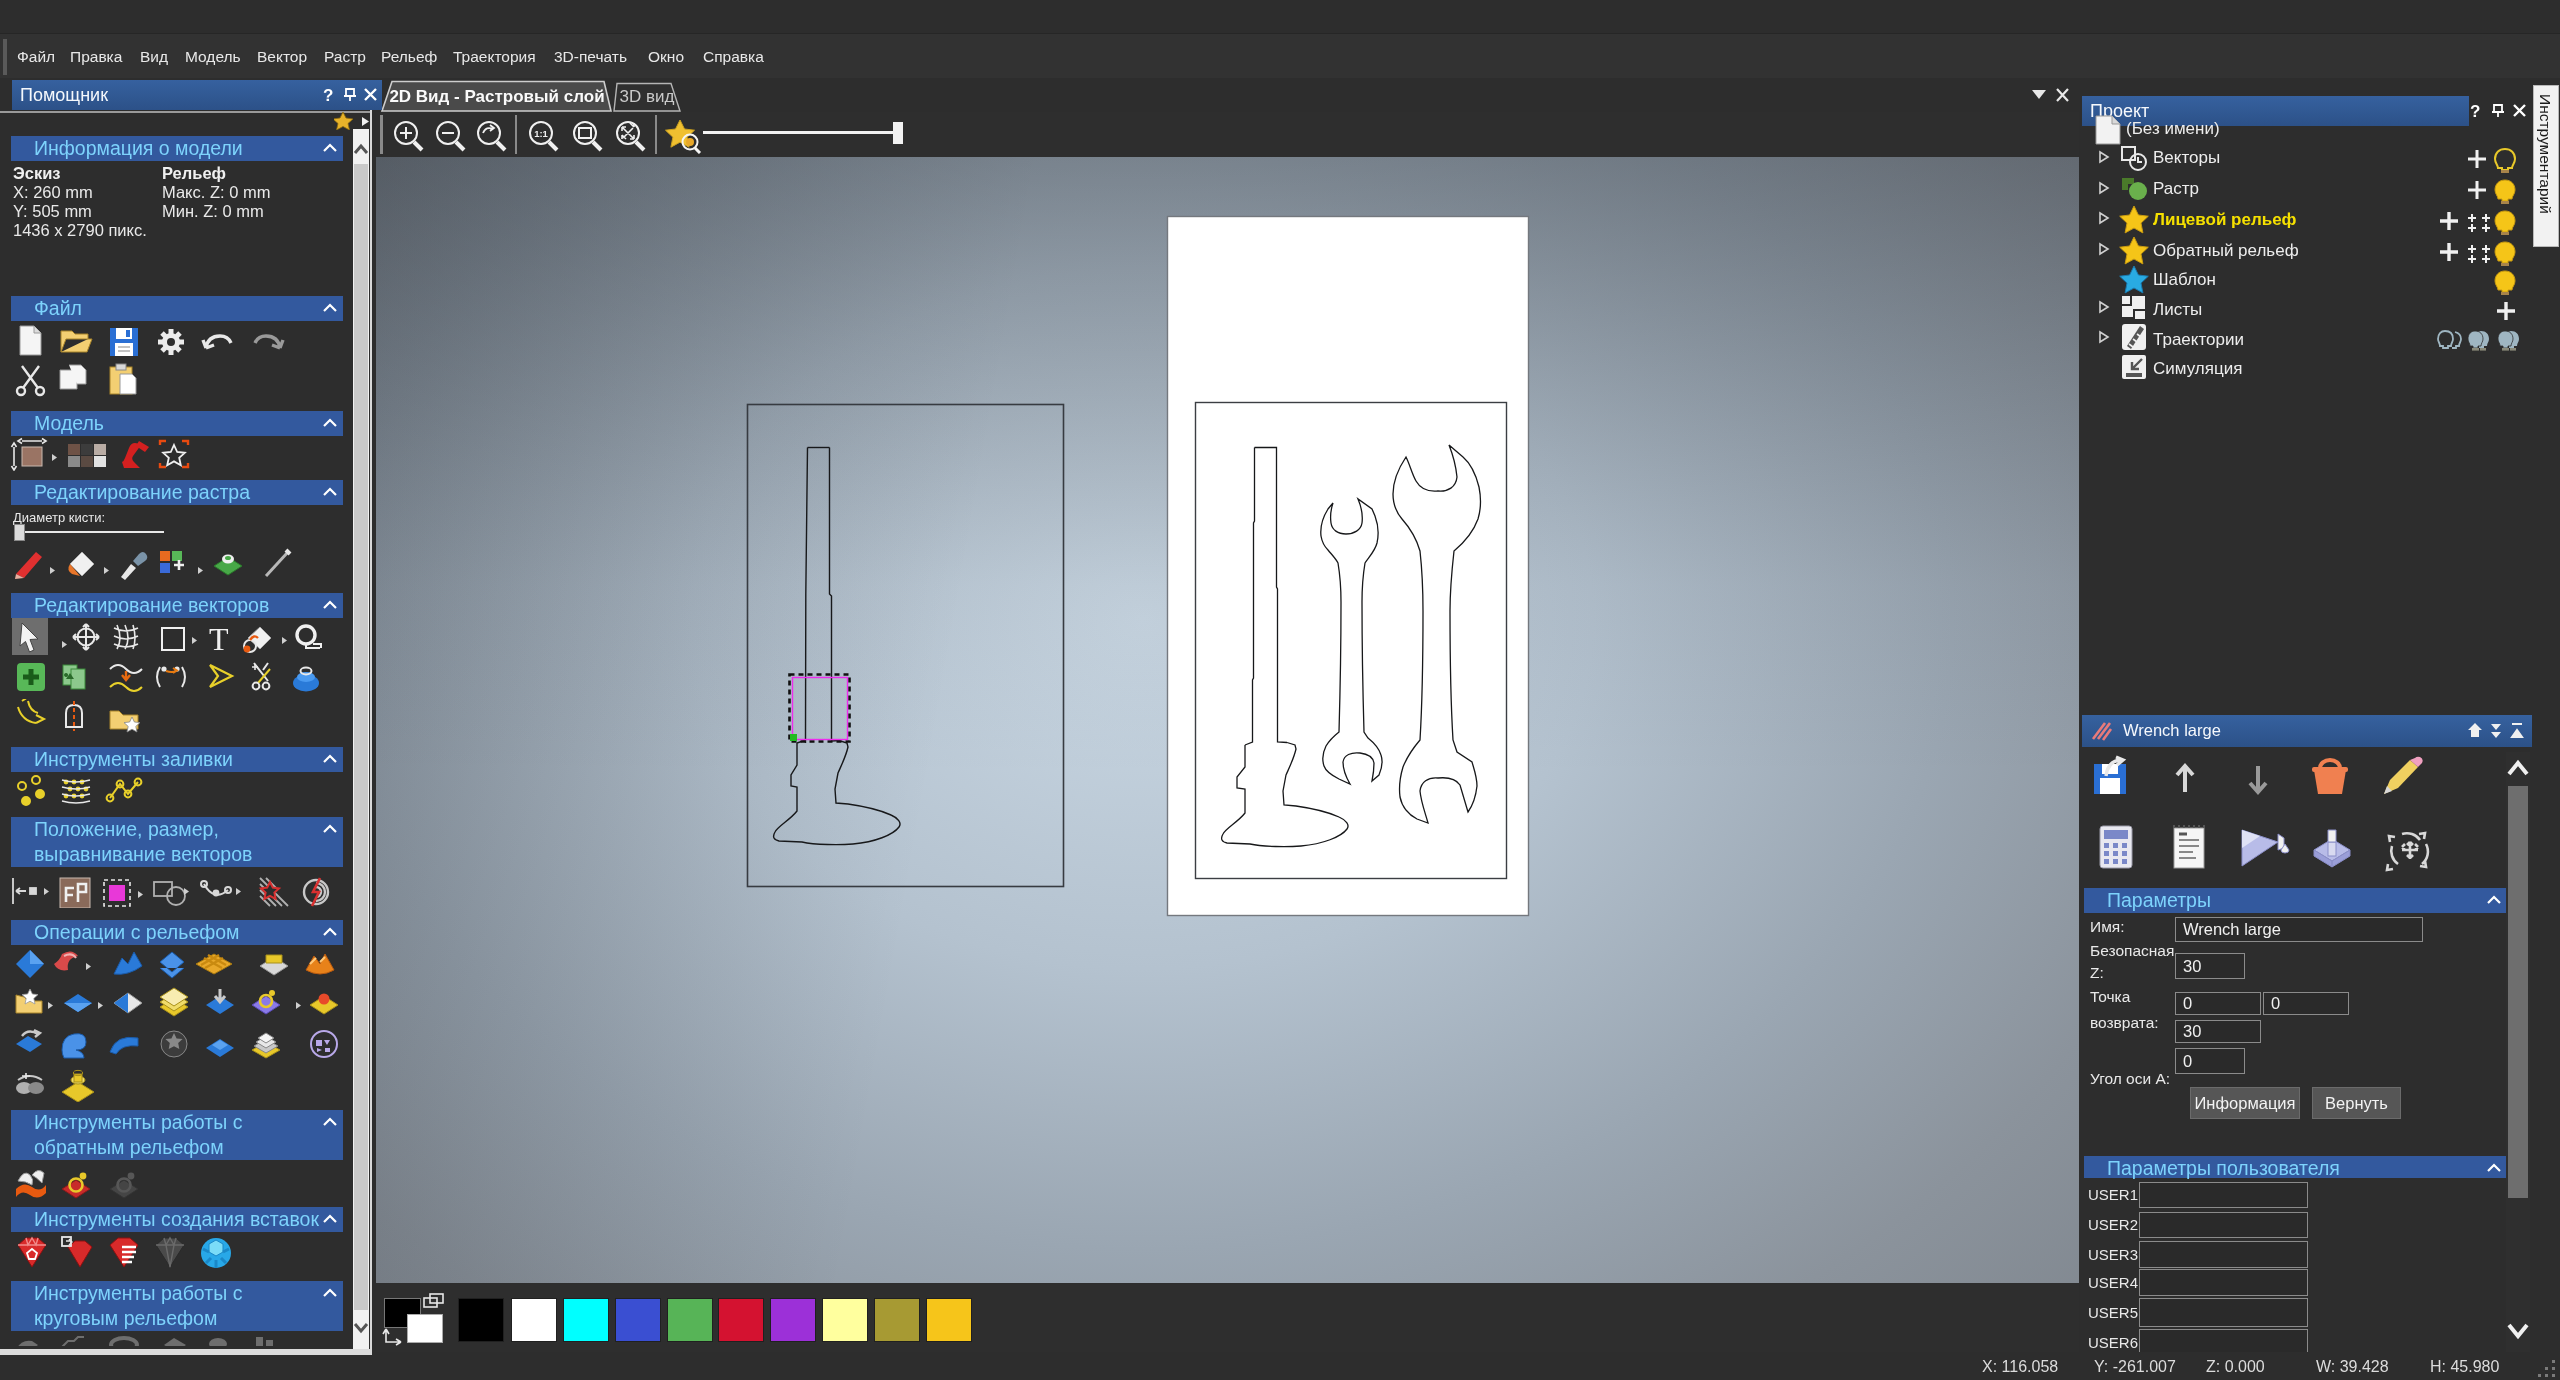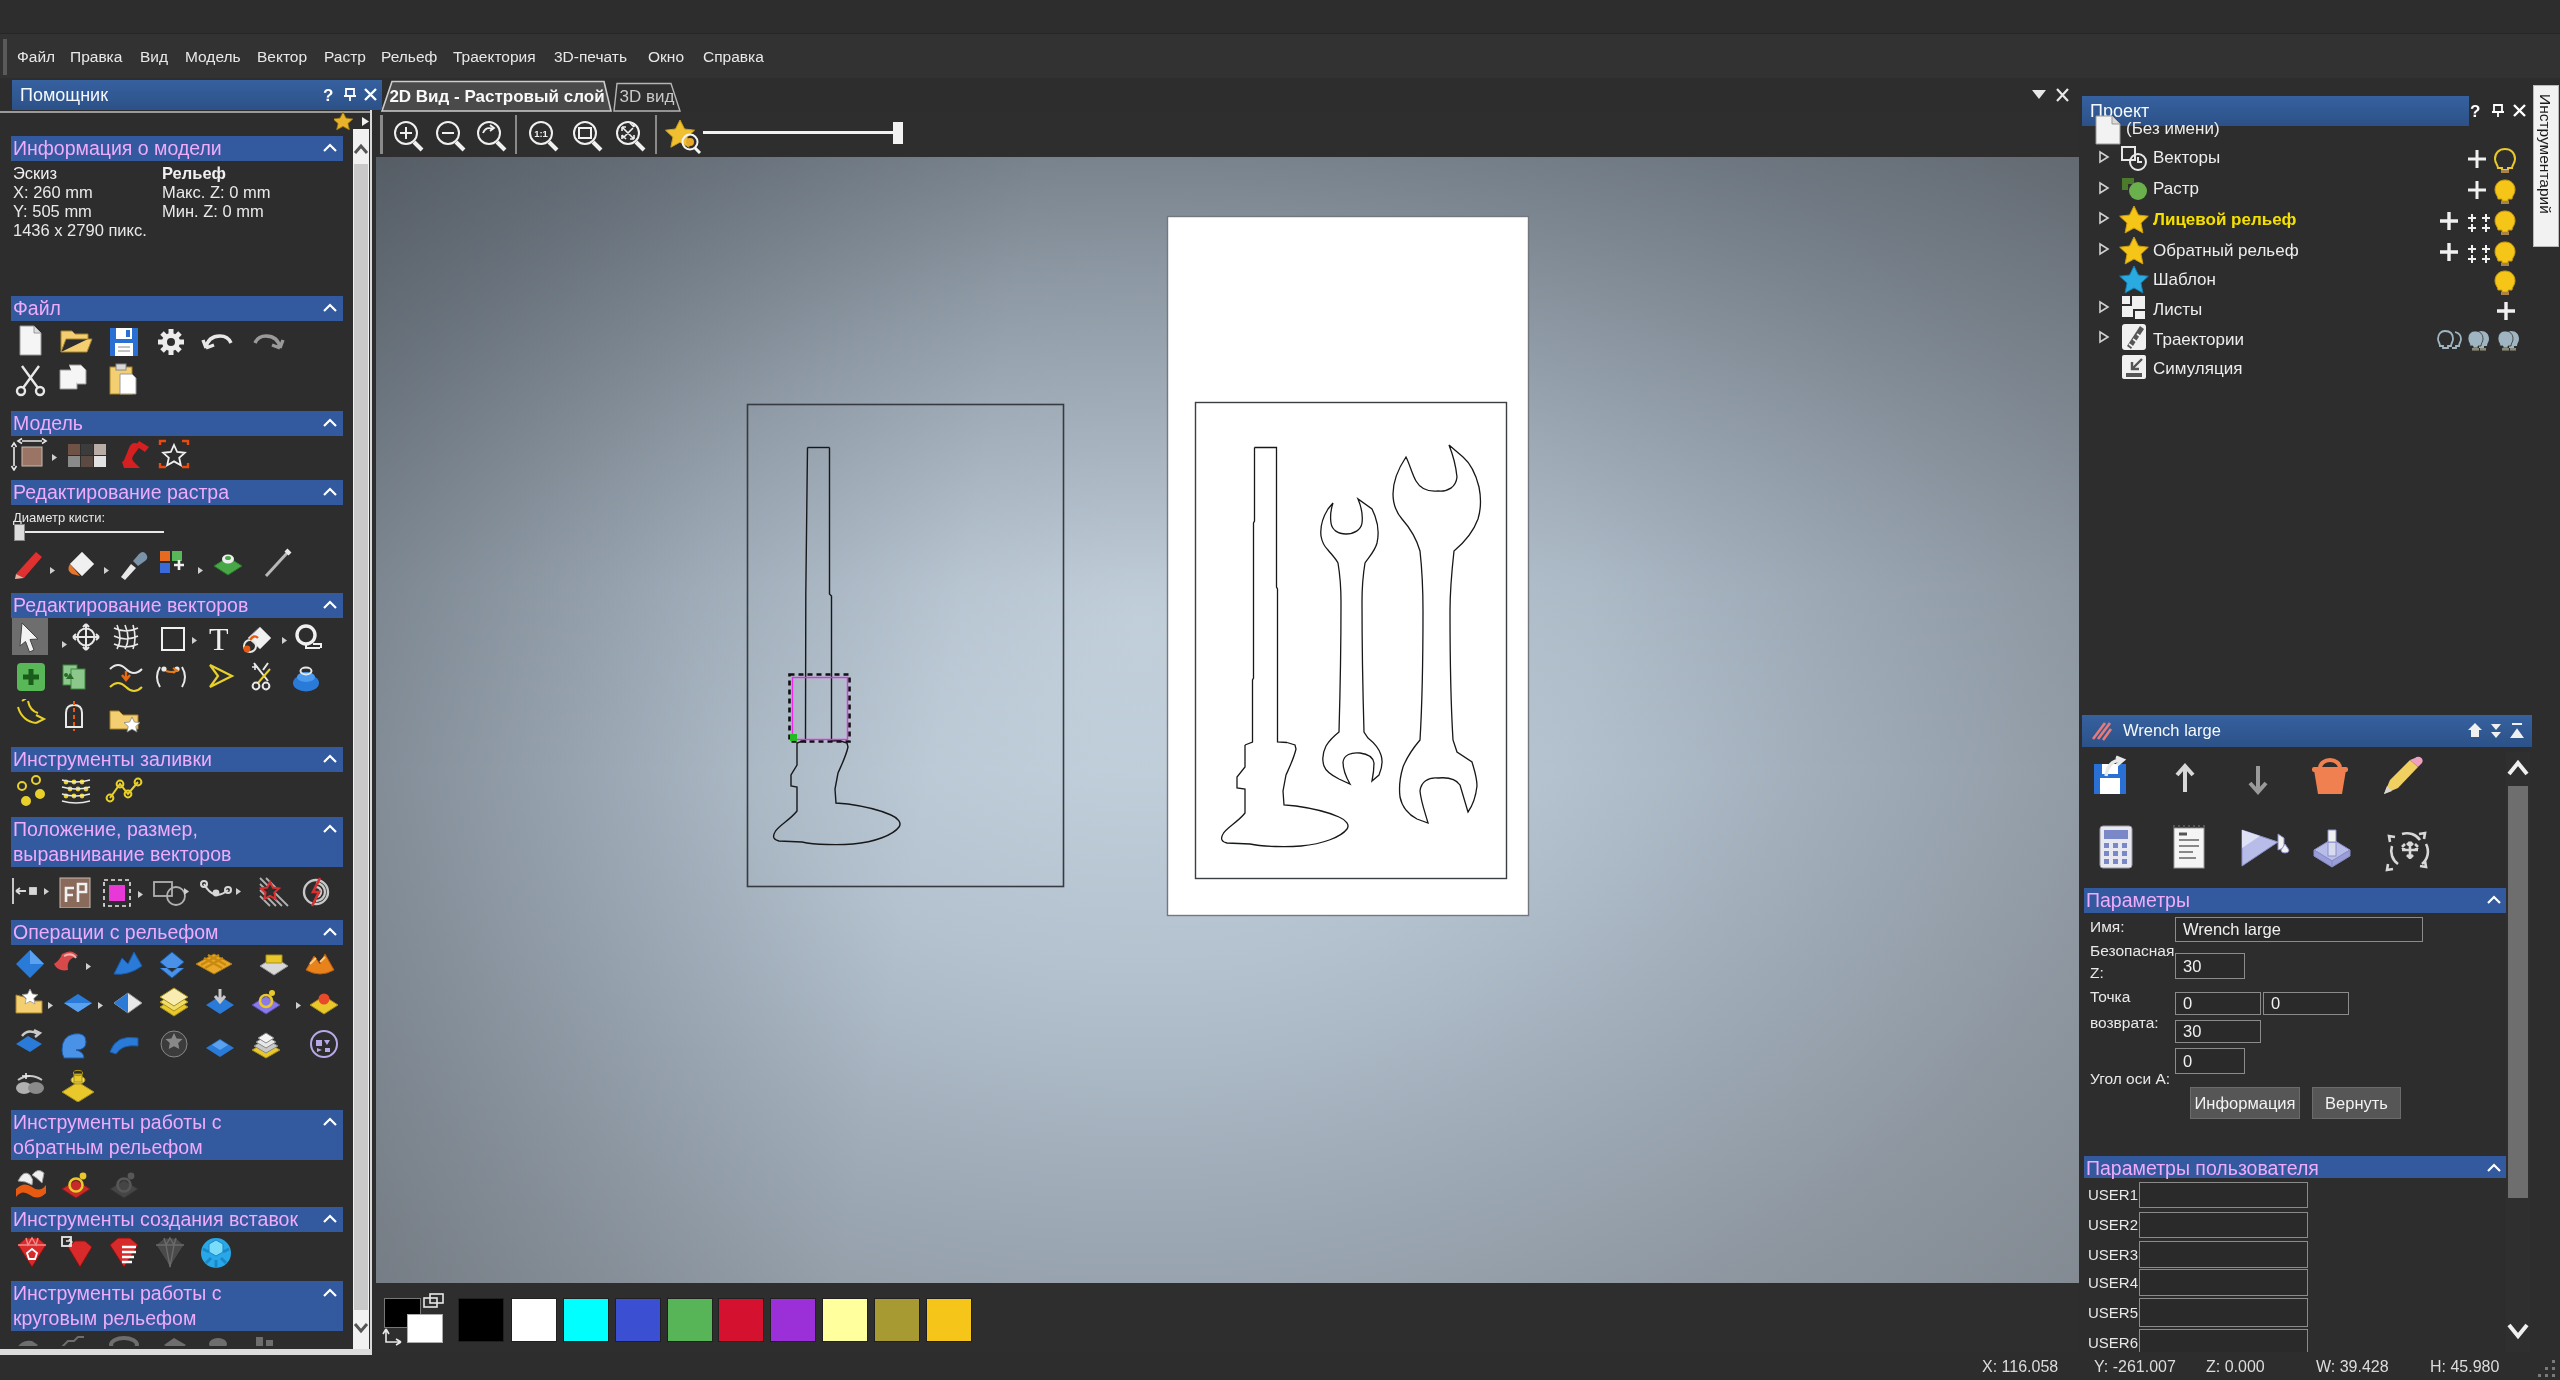--- a/index.html
+++ b/index.html
@@ -5,21 +5,21 @@
 html,body{width:2560px;height:1380px;overflow:hidden;background:#2d2d2d;font-family:"Liberation Sans",sans-serif}
 .abs{position:absolute}
 #app{position:relative;width:2560px;height:1380px;background:#2d2d2d;color:#e6e6e6}
 
 #titlebar{left:0;top:0;width:2560px;height:33px;background:#2b2b2b}
 #menubar{left:0;top:33px;width:2560px;height:45px;background:#323232;border-top:1px solid #262626}
 .menuitem{position:absolute;top:14px;font-size:15.5px;color:#e8e8e8}
 
 #lpanel{left:0;top:80px;width:372px;height:1275px;background:#2d2d2d;border-right:2px solid #d9d9d9;border-bottom:2px solid #d9d9d9}
 .phead{position:absolute;height:30px;background:linear-gradient(#36619f,#2c5188);color:#f5f8fc;font-size:18px}
-.sh{position:absolute;left:11px;width:332px;background:#33599e;color:#f0abfc;font-size:19.5px;line-height:25px;padding-left:2px}
+.sh{position:absolute;left:11px;width:332px;background:#33599e;color:#7dd3fc;font-size:19.5px;line-height:25px;padding-left:23px}
 .shc{position:absolute;right:6px;top:7px;width:14px;height:9px}
 .chev{stroke:#fff;stroke-width:2.2;fill:none}
 
 #rpanel{left:2082px;top:80px;width:450px;height:1300px;background:#2d2d2d}
 .inputbx{position:absolute;background:#2a2a2a;border:1px solid #8b8b8b;color:#f0f0f0;font-size:16.5px;padding-left:7px}
 .btn{position:absolute;background:#565656;color:#f2f2f2;font-size:16.5px;text-align:center;border:1px solid #6b6b6b}
 .lbl{position:absolute;font-size:15.5px;color:#e9e9e9}
 .ulbl{position:absolute;font-size:15px;color:#e9e9e9}
 
 #tabrow{left:376px;top:80px;width:1703px;height:32px;background:#2d2d2d}
@@ -216,21 +216,21 @@
         <path d="M2 11 L8 4 L14 11" stroke="#555" stroke-width="3" fill="none"></path>
       </svg>
   <div class="abs" style="left:354px;top:84px;width:14px;height:1146px;background:#c9c9c9"></div>
   <svg class="abs" style="left:353px;top:1240px" width="16" height="16">
         <path d="M2 4 L8 11 L14 4" stroke="#555" stroke-width="3" fill="none"></path>
       </svg>
 
   <div class="sh" style="top:56px;height:25px">Информация о модели<svg class="shc" width="14" height="10">
           <path class="chev" d="M1 8 L7 2 L13 8"></path>
         </svg></div>
-  <div class="abs" style="left:13px;top:84px;font-size:16.5px;font-weight:normal;color:#f0f0f0">Эскиз</div>
+  <div class="abs" style="left:13px;top:84px;font-size:16.5px;font-weight:bold;color:#f0f0f0">Эскиз</div>
   <div class="abs" style="left:162px;top:84px;font-size:16.5px;font-weight:bold;color:#f0f0f0">Рельеф</div>
   <div class="abs" style="left:13px;top:103px;font-size:16.5px;color:#e9e9e9">X: 260 mm</div>
   <div class="abs" style="left:162px;top:103px;font-size:16.5px;color:#e9e9e9">Макс. Z: 0 mm</div>
   <div class="abs" style="left:13px;top:122px;font-size:16.5px;color:#e9e9e9">Y: 505 mm</div>
   <div class="abs" style="left:162px;top:122px;font-size:16.5px;color:#e9e9e9">Мин. Z: 0 mm</div>
   <div class="abs" style="left:13px;top:141px;font-size:16.5px;color:#e9e9e9">1436 x 2790 пикс.</div>
 
   <div class="sh" style="top:216px;height:25px">Файл<svg class="shc" width="14" height="10">
           <path class="chev" d="M1 8 L7 2 L13 8"></path>
         </svg></div>

